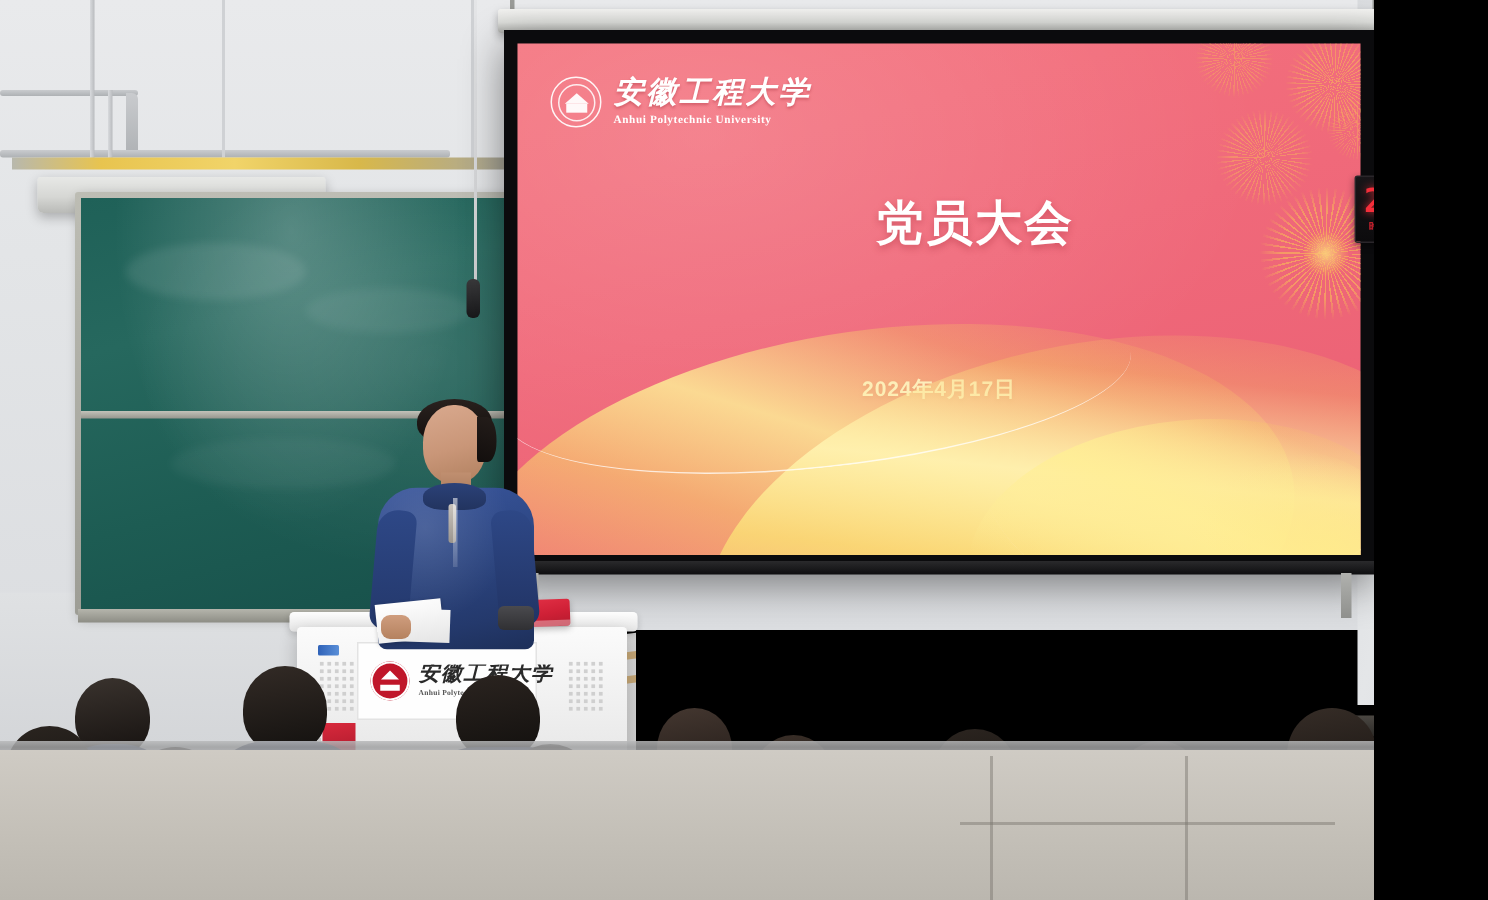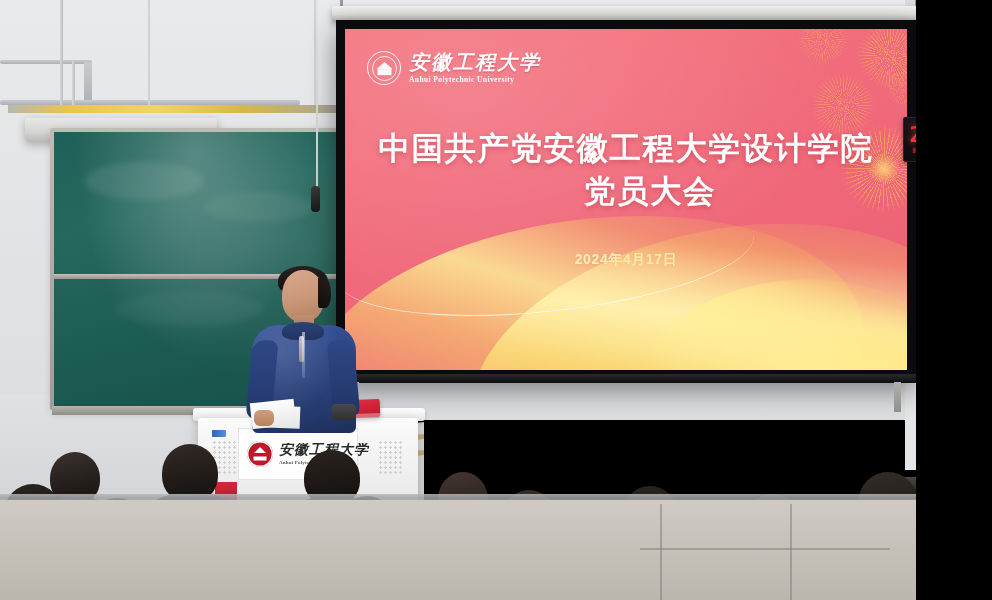--- a/index.html
+++ b/index.html
@@ -461,21 +461,20 @@
         <div class="seal">
           <div class="seal-gate"></div>
         </div>
         <div class="logo-text">
           <div class="logo-cn">安徽工程大学</div>
           <div class="logo-en">Anhui Polytechnic University</div>
         </div>
       </div>
 
       <div class="slide-title">
-        <span>中国共产党安徽工程大学设计学院</span>
         <span class="l2">党员大会</span>
       </div>
       <div class="slide-date">2024年4月17日</div>
 
       <div class="waves">
         <div style="position:absolute;left:-40px;bottom:-130px;width:560px;height:280px;border-radius:50%;
           background:linear-gradient(25deg, rgba(247,220,96,0) 20%, rgba(250,226,110,.55) 48%, rgba(253,236,150,.85) 62%, rgba(247,202,96,.35) 78%, rgba(247,202,96,0) 92%);
           transform:rotate(-8deg);"></div>
         <div style="position:absolute;left:120px;bottom:-160px;width:520px;height:300px;border-radius:50%;
           background:linear-gradient(18deg, rgba(250,214,88,0) 25%, rgba(252,228,118,.75) 50%, rgba(255,242,175,.92) 64%, rgba(248,206,100,.3) 80%, rgba(248,206,100,0) 94%);

